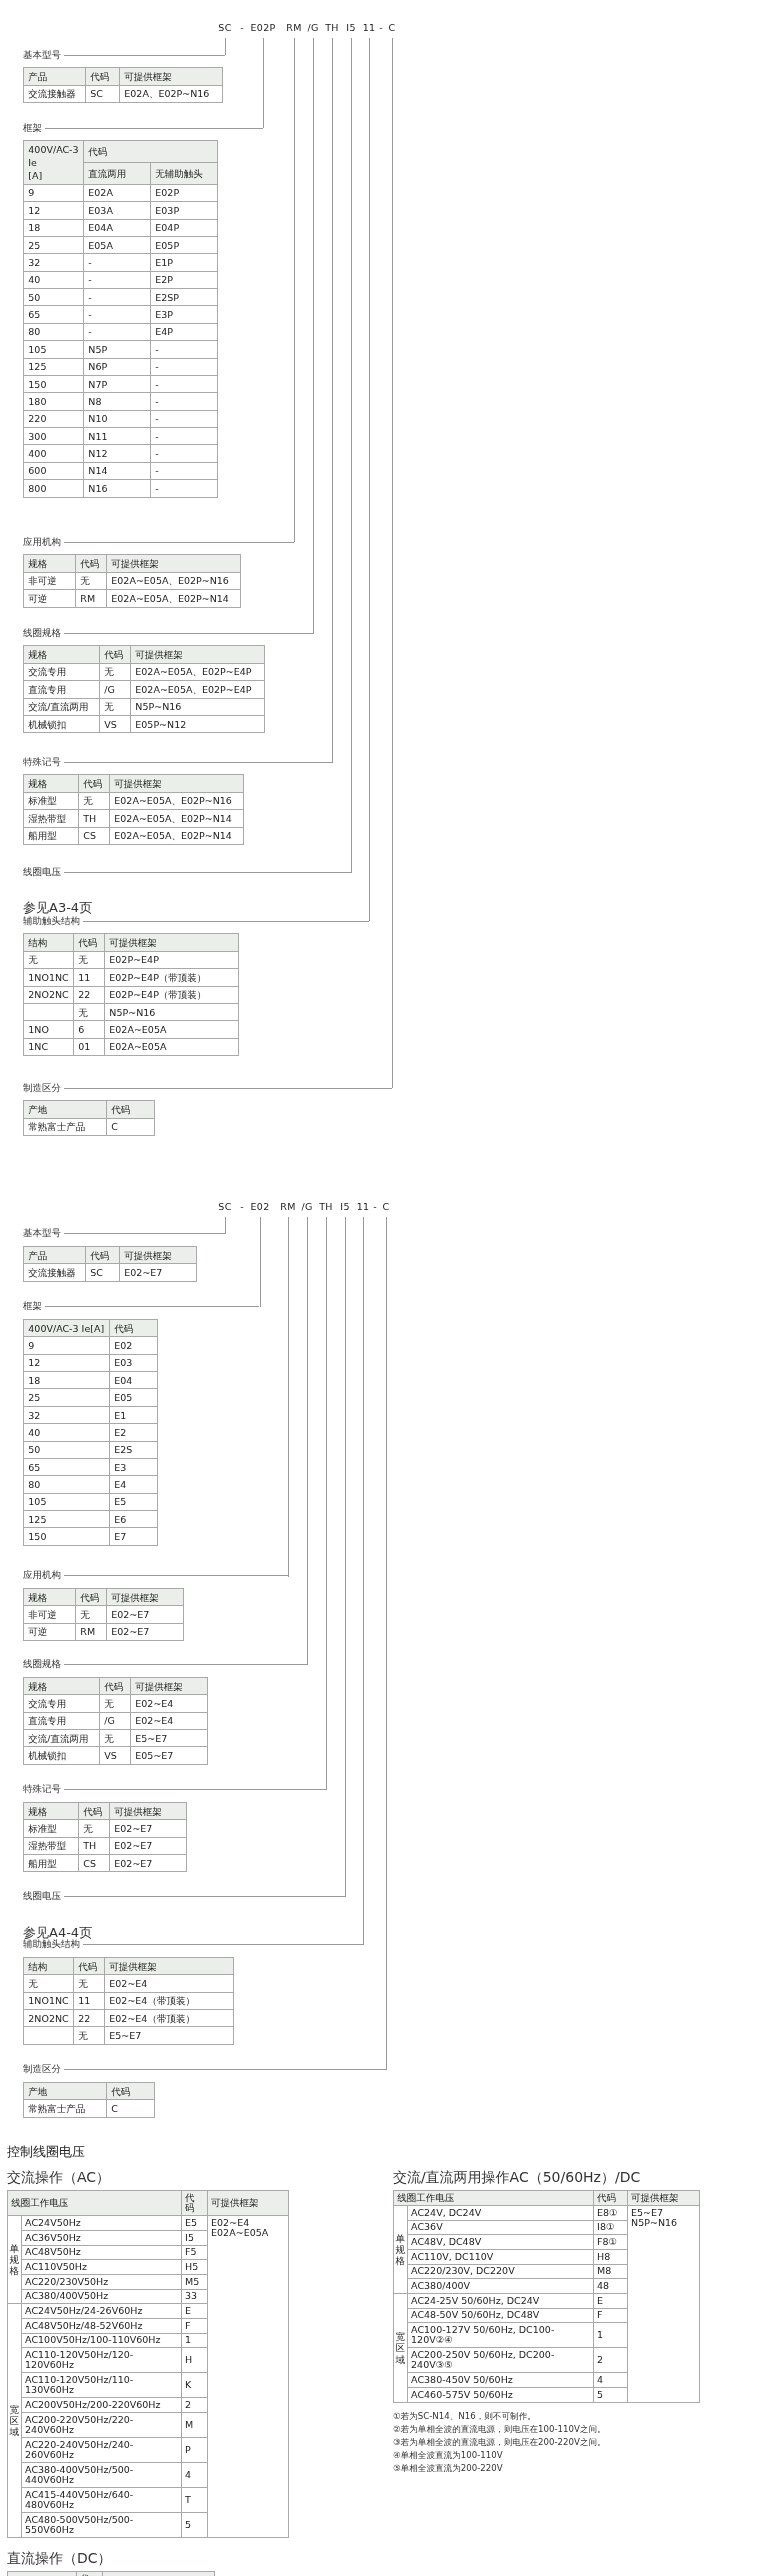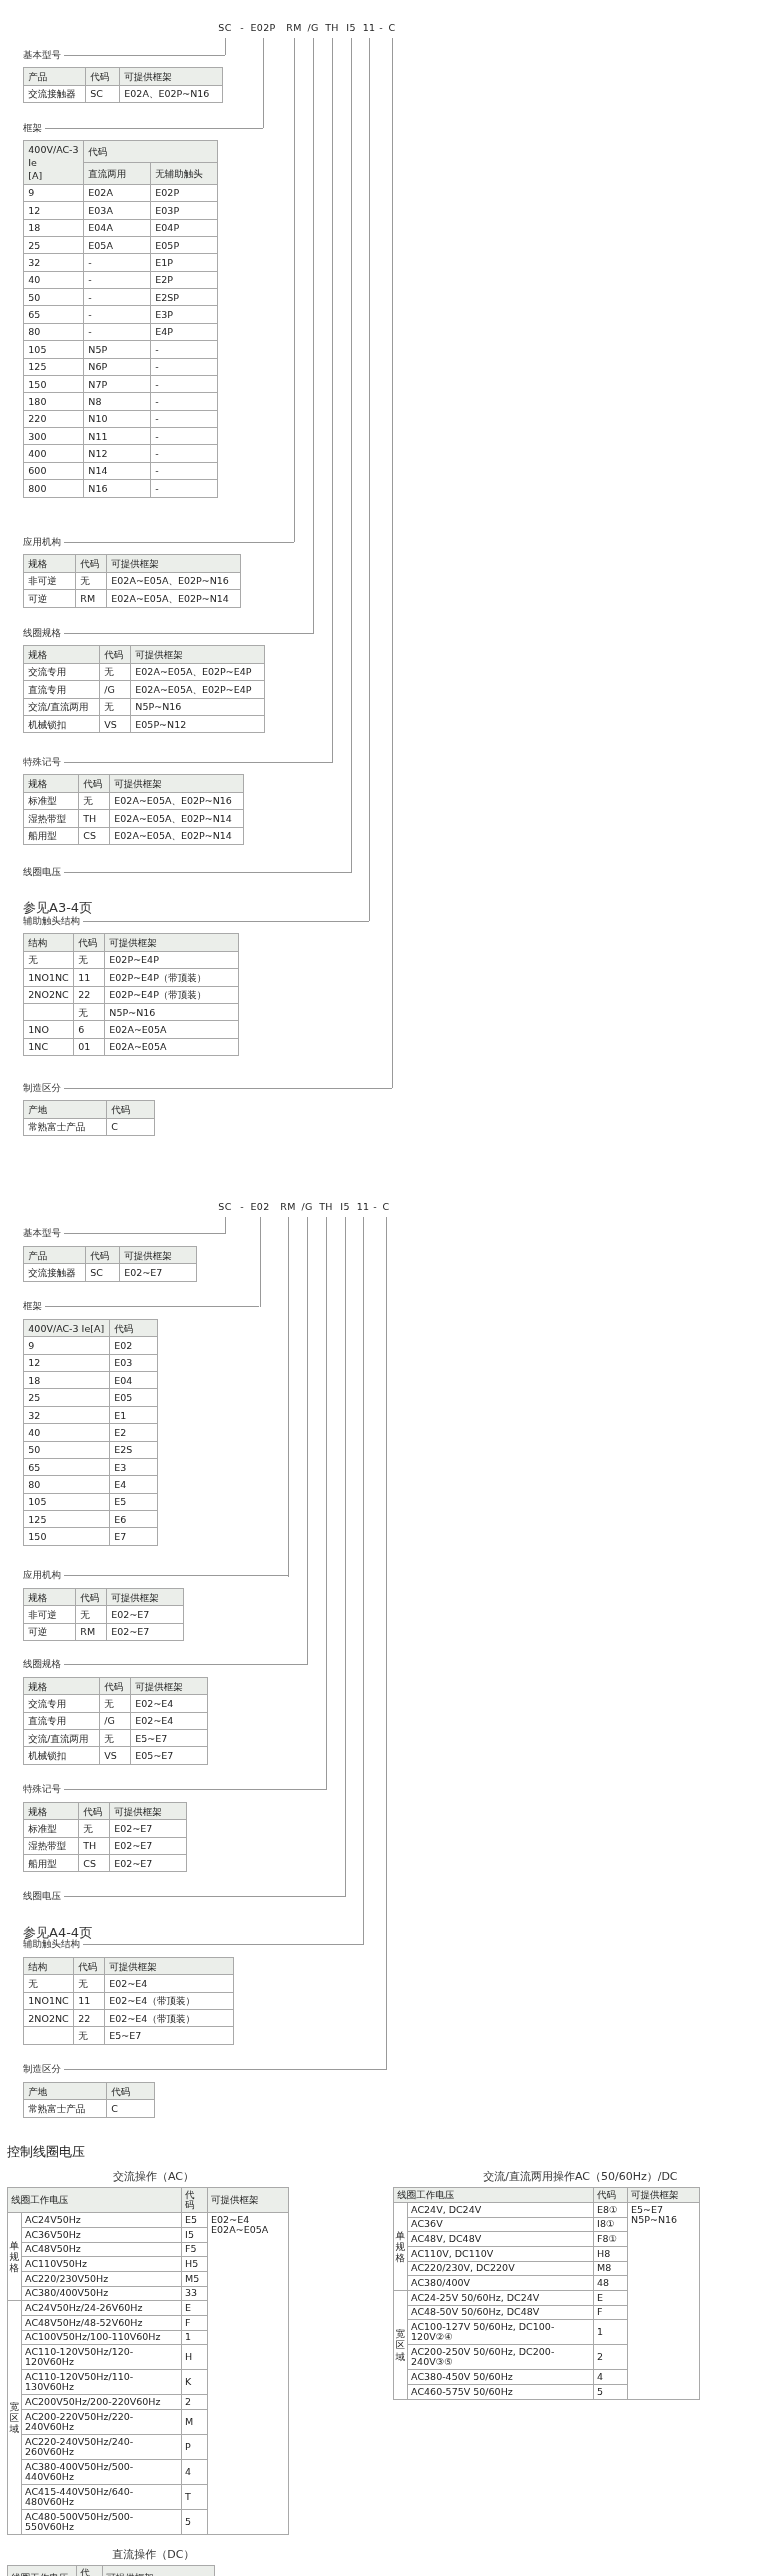--- a/index.html
+++ b/index.html
@@ -15,21 +15,21 @@
   .lead{height:0.9px;background:#999;margin-left:3.4px;flex:0 0 auto;}
   table.tbl{border-collapse:collapse;table-layout:fixed;}
   .tbl td{border:0.9px solid #a9a9a9;padding:1.7px 4.3px;font-size:9.5px;line-height:13px;color:#222;white-space:pre-line;overflow:hidden;vertical-align:middle;}
   .tbl td.h{background:#ebeeea;}
   .tbl td.grp{padding:1.7px 0.9px;text-align:center;line-height:11.2px;}
   .tbl td.top{vertical-align:top;}
   .note{font-size:13px;color:#333;margin-top:20px;}
   .bottom{position:absolute;left:6.9px;top:2143px;width:761px;}
   .b-heading{font-size:13px;font-weight:normal;color:#222;}
   .b-col{position:absolute;top:26px;}
-  .b-label{font-size:11px;color:#333;margin:0 0 3.4px 0;text-align:center;}
+  .b-label{font-size:14px;color:#333;margin:0 0 3.4px 0;}
   .btbl td{font-size:9.5px;line-height:10.3px;padding:1.7px 3.4px;}
   .dc-block{margin-top:12px;}
   .fnotes{margin-top:6.9px;}
   .fnote{font-size:8.6px;color:#333;line-height:13px;white-space:nowrap;}
 </style>
 </head>
 <body>
 
 <div class="page">
 
@@ -865,17 +865,24 @@
             <tr>
               <td>AC380-450V 50/60Hz</td>
               <td>4</td>
             </tr>
             <tr>
               <td>AC460-575V 50/60Hz</td>
               <td>5</td>
             </tr>
           </tbody>
       </table>
+      <div class="fnotes">
+        <div class="fnote">①若为SC-N14、N16，则不可制作。</div>
+        <div class="fnote">②若为单相全波的直流电源，则电压在100-110V之间。</div>
+        <div class="fnote">③若为单相全波的直流电源，则电压在200-220V之间。</div>
+        <div class="fnote">④单相全波直流为100-110V</div>
+        <div class="fnote">⑤单相全波直流为200-220V</div>
+      </div>
     </div>
   </div>
 
 </div>
 
 
 </body></html>

